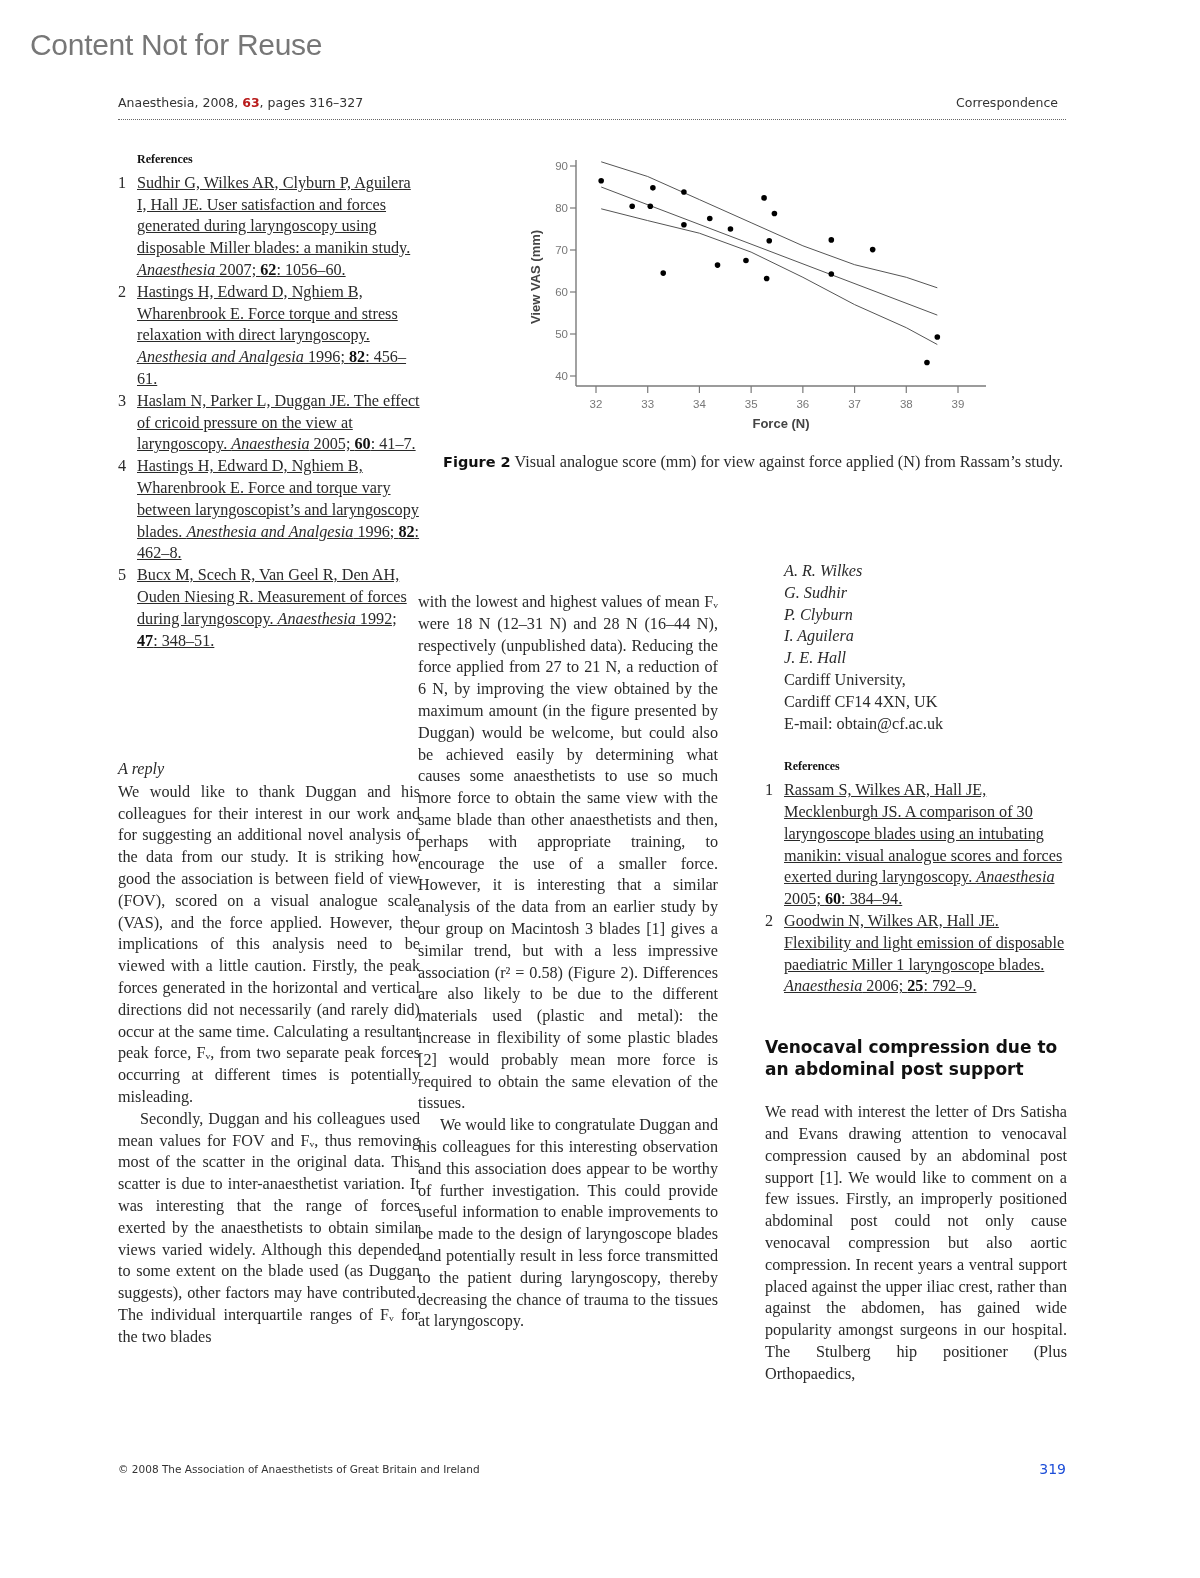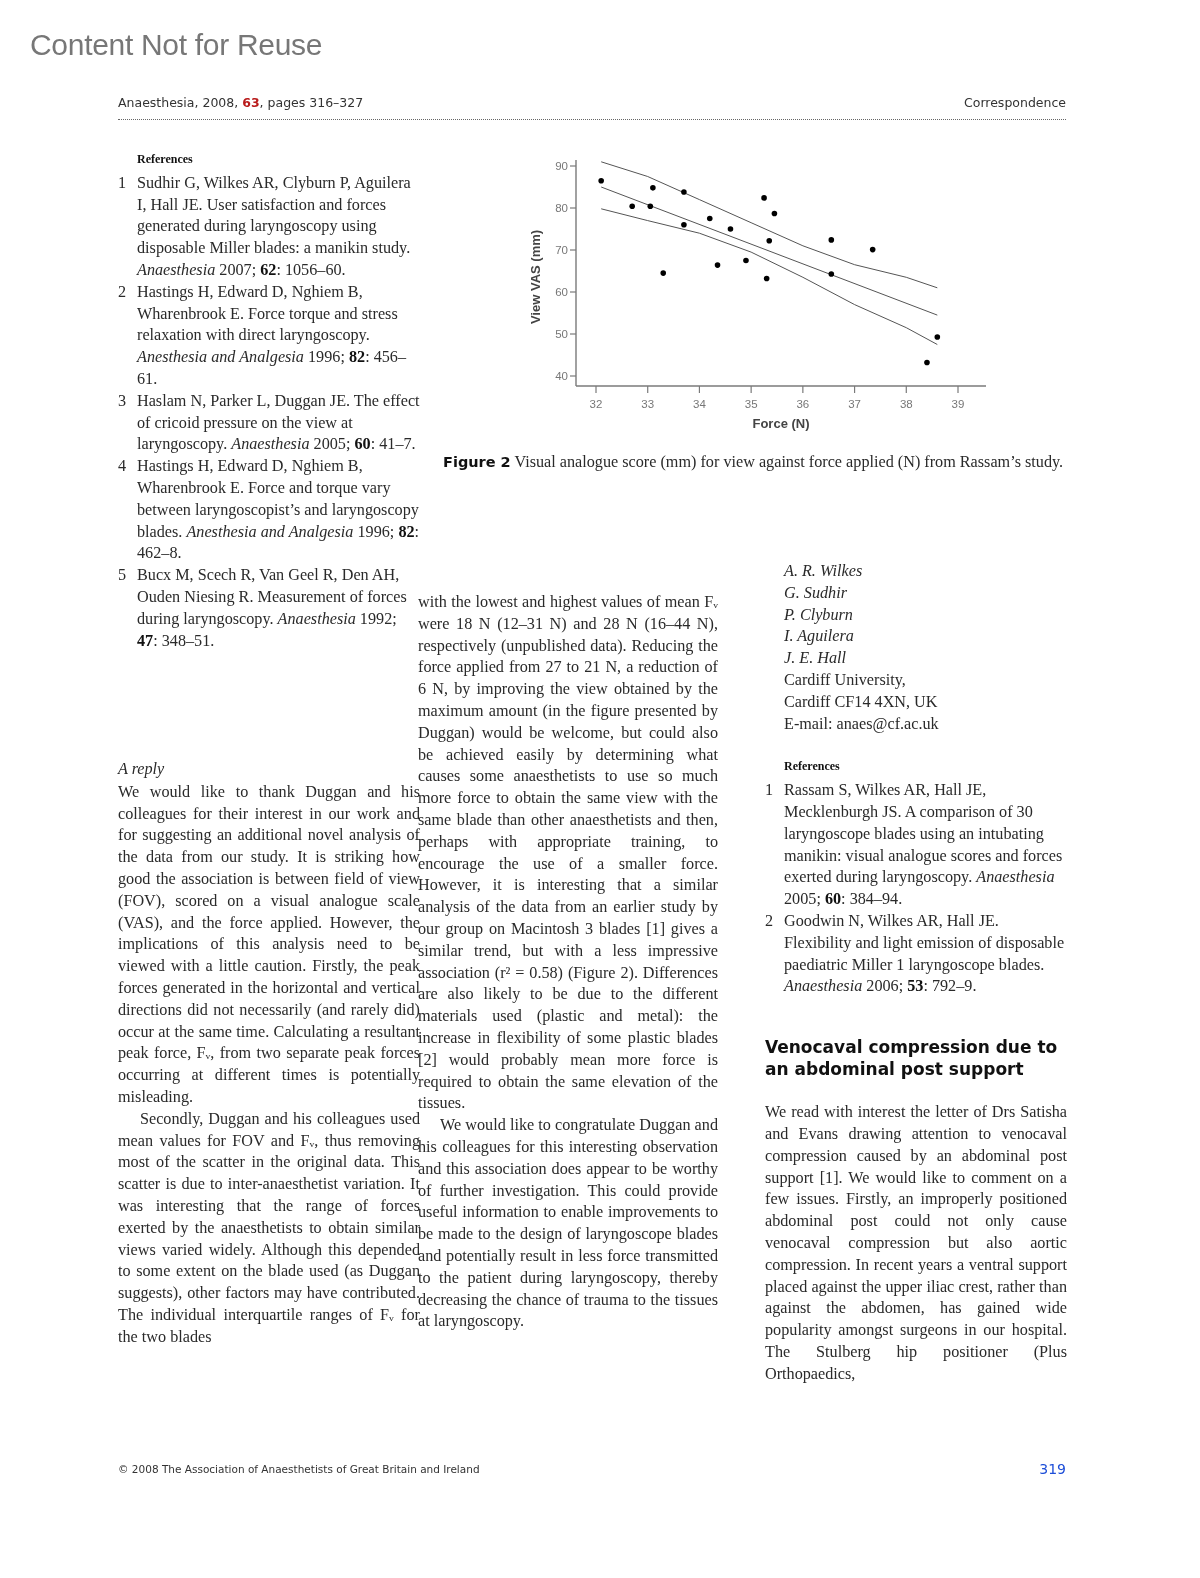--- a/index.html
+++ b/index.html
@@ -3,30 +3,30 @@
 <meta charset="utf-8">
 <style>
   html, body { margin: 0; padding: 0; background: #ffffff; }
   body { width: 1200px; height: 1578px; position: relative; overflow: hidden;
          font-family: "Liberation Serif", "DejaVu Serif", serif; color: #2a2a2a; }
   .watermark { position: absolute; left: 30px; top: 28px; font-family: "Liberation Sans", sans-serif;
                font-size: 30px; color: #777; letter-spacing: -0.3px; }
   .running-head { position: absolute; left: 118px; top: 95px; width: 948px; height: 24px;
                   border-bottom: 1px dotted #666; font-family: "DejaVu Sans", sans-serif; font-size: 12.5px; color: #333; }
   .running-head .left { position: absolute; left: 0; top: 0; }
-  .running-head .right { position: absolute; right: 0; top: 0; }
+  .running-head .right { position: absolute; right: 8px; top: 0; }
   .running-head b { color: #b91c1c; }
 
   .col { position: absolute; font-size: 16.2px; line-height: 21.8px; }
   .col p { margin: 0; text-align: justify; hyphens: manual; }
   .col p.indent { text-indent: 22px; }
   .refs-head { font-weight: bold; color: #111; font-size: 12px; margin: 0 0 2px 19px; }
   .ref { display: flex; margin: 0; }
   .ref .num { width: 19px; flex: 0 0 19px; }
-  .ref .txt { flex: 1; }
+  .ref .txt { flex: 1; text-decoration: underline; }
   .ref i, .sig i { font-style: italic; }
   .ref b { color: #111; }
   .reply-title { font-style: italic; margin: 0 0 1px 0; }
   .sig div { margin: 0; }
   .section-title { font-family: "DejaVu Sans", sans-serif; font-weight: bold; font-size: 17px;
                    line-height: 22px; color: #111; margin: 0; }
 
   .figure { position: absolute; left: 520px; top: 148px; width: 480px; height: 300px; }
   .caption { position: absolute; left: 443px; top: 452px; width: 624px; font-size: 16.2px; line-height: 21px; }
   .caption .fig-label { font-family: "DejaVu Sans", sans-serif; font-weight: bold; font-size: 14.5px; color: #111; }
@@ -151,33 +151,33 @@
     <div id="authors">
         <div><i>A. R. Wilkes</i></div>
         <div><i>G. Sudhir</i></div>
         <div><i>P. Clyburn</i></div>
         <div><i>I. Aguilera</i></div>
         <div><i>J. E. Hall</i></div>
       </div>
     <div id="affil">
         <div>Cardiff University,</div>
         <div>Cardiff CF14 4XN, UK</div>
-        <div>E-mail: anaes@cf.ac.uk</div>
+        <div>E-mail: obtain@cf.ac.uk</div>
       </div>
   </div>
   <div style="height:21px;"></div>
   <div class="refs-head">References</div>
   <div id="right-refs">
       <div class="ref">
         <span class="num">1</span>
         <span class="txt"><span>Rassam S, Wilkes AR, Hall JE, Mecklenburgh JS. A comparison of 30 laryngoscope blades using an intubating manikin: visual analogue scores and forces exerted during laryngoscopy. </span><i>Anaesthesia</i><span> 2005; </span><b>60</b><span>: 384–94.</span></span>
       </div>
       <div class="ref">
         <span class="num">2</span>
-        <span class="txt"><span>Goodwin N, Wilkes AR, Hall JE. Flexibility and light emission of dis­posable paediatric Miller 1 laryngoscope blades. </span><i>Anaesthesia</i><span> 2006; </span><b>53</b><span>: 792–9.</span></span>
+        <span class="txt"><span>Goodwin N, Wilkes AR, Hall JE. Flexibility and light emission of dis­posable paediatric Miller 1 laryngoscope blades. </span><i>Anaesthesia</i><span> 2006; </span><b>25</b><span>: 792–9.</span></span>
       </div>
     </div>
   <div style="height:38px;"></div>
   <div class="section-title">Venocaval compression due to an abdominal post support</div>
   <div style="height:22px;"></div>
   <p>We read with interest the letter of Drs Satisha and Evans drawing attention to venocaval compression caused by an abdominal post support [1]. We would like to comment on a few issues. Firstly, an improperly positioned abdominal post could not only cause venocaval compression but also aortic compres­sion. In recent years a ventral support placed against the upper iliac crest, rather than against the abdomen, has gained wide popularity amongst sur­geons in our hospital. The Stulberg hip positioner (Plus Orthopaedics,</p>
 </div>
 
 <div class="footer">
   <span class="copy">© 2008 The Association of Anaesthetists of Great Britain and Ireland</span>

